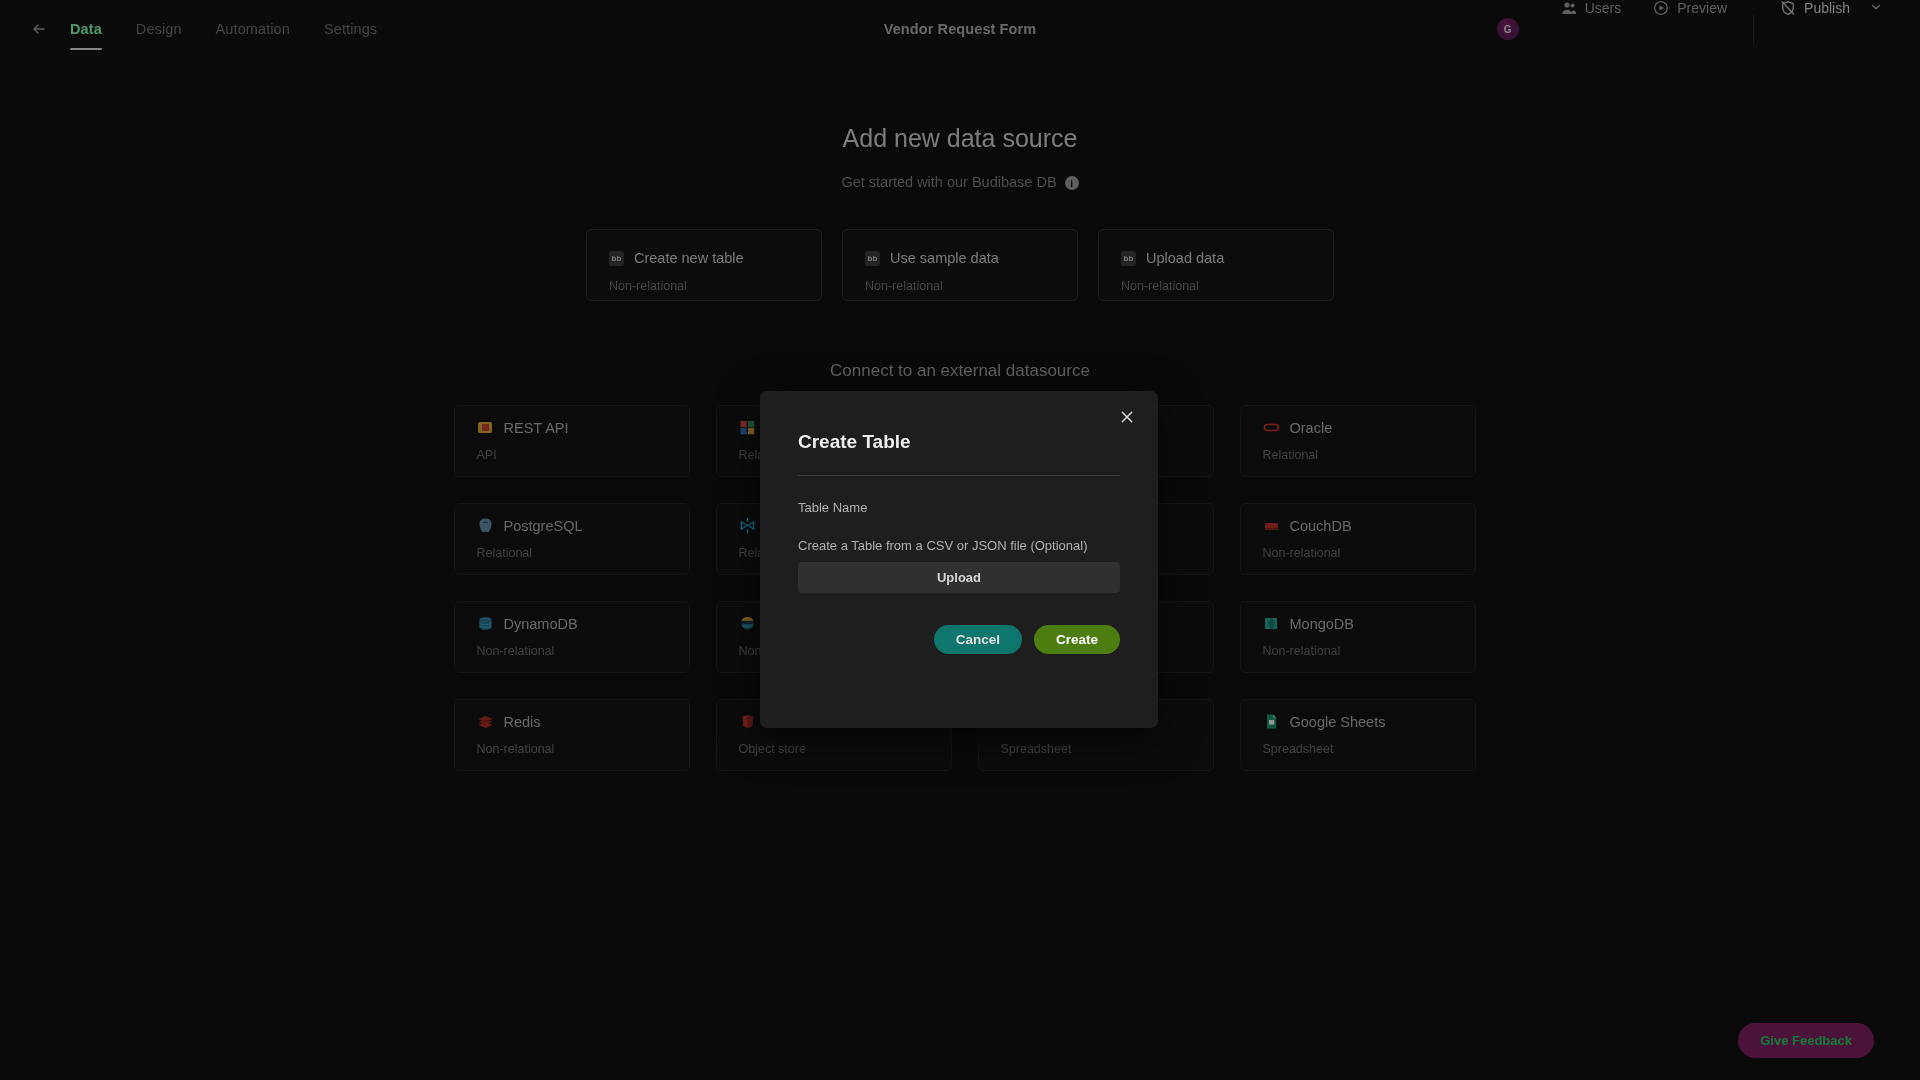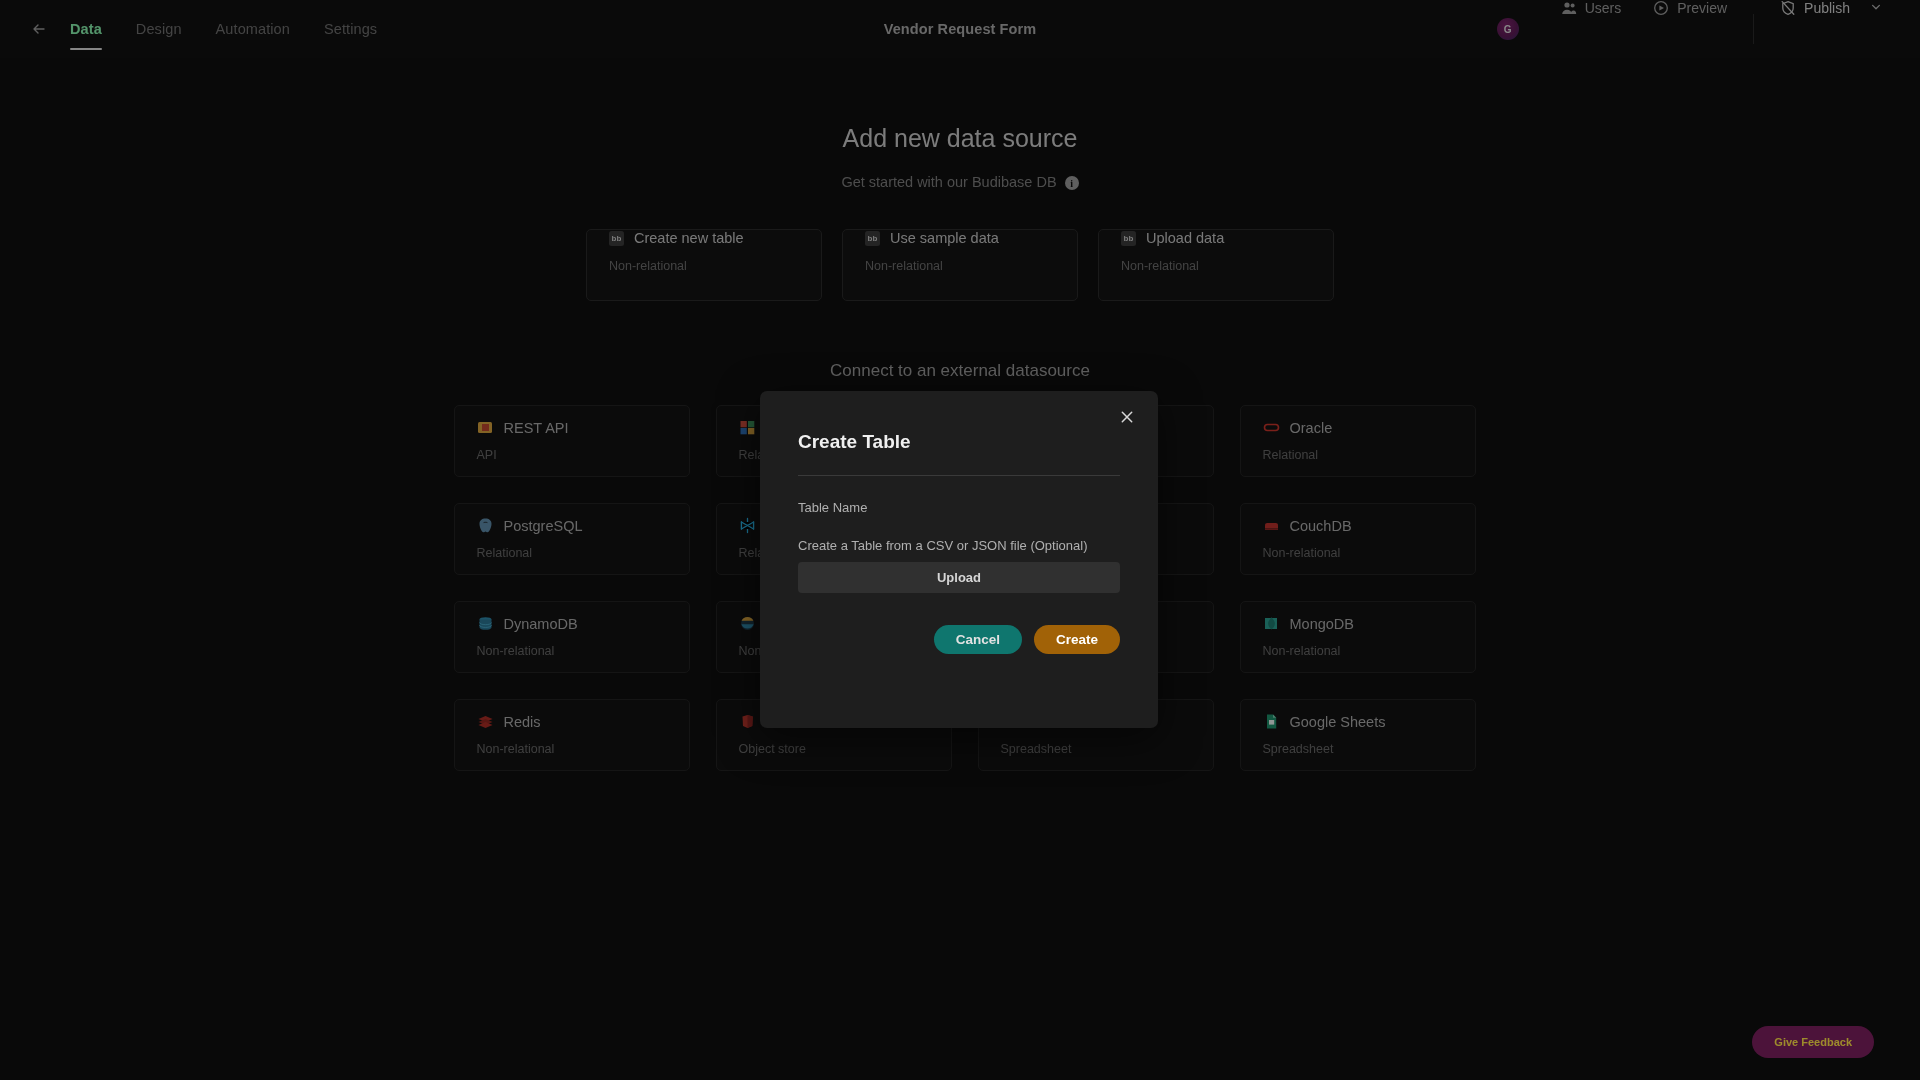--- a/index.html
+++ b/index.html
@@ -80,21 +80,21 @@
     display: inline-flex; align-items: center; justify-content: center;
     font-family: "Liberation Serif", serif;
   }
 
   
   .quick-row {
     display: flex; justify-content: center; gap: 20px; margin-top: 39px;
   }
   .q-card {
     width: 236px; height: 72px; border: 1px solid #2a2a2a; border-radius: 5px;
-    background: #141414; padding: 0 22px; cursor: pointer;
+    background: #141414; padding: 20px 22px; cursor: pointer;
   }
   .q-card-top { display: flex; align-items: center; gap: 10px; }
   .bb-icon {
     width: 15px; height: 15px; border-radius: 2.5px; background: #3a3a3a;
     color: #c9c9c9; font-size: 8px; font-weight: 700;
     display: flex; align-items: center; justify-content: center;
     font-family: "Liberation Sans", sans-serif; flex: none;
   }
   .q-title { font-size: 14.5px; color: #c4c4c4; }
   .q-sub { font-size: 12.5px; color: #6d6d6d; margin-top: 13px; }
@@ -161,27 +161,27 @@
   .modal-actions {
     margin-top: 32px; display: flex; justify-content: flex-end; gap: 12px;
   }
   .btn {
     height: 29px; border-radius: 15px; border: none; cursor: pointer;
     font-size: 13.5px; font-weight: 700;
     font-family: "Liberation Sans", sans-serif;
     display: flex; align-items: center; justify-content: center;
   }
   .btn-cancel { background: #0f766e; color: #e2e2e2; padding: 0 22px; }
-  .btn-create { background: #a16207; color: #ffffff; padding: 0 22px; }
+  .btn-create { background: #4d7c0f; color: #ffffff; padding: 0 22px; }
 
   
   .feedback {
     position: absolute; right: 46px; bottom: 22px;
-    background: #7b1f5e; color: #fde047;
-    font-size: 11px; font-weight: 700;
+    background: #7b1f5e; color: #22c55e;
+    font-size: 13px; font-weight: 700;
     padding: 10px 22px; border-radius: 18px; cursor: pointer;
   }
 </style>
 </head>
 <body>
 
 <div class="topbar">
 
   <div class="back-arrow">
     <svg width="22" height="22" viewBox="0 0 22 22" fill="none" stroke="#9a9a9a" stroke-width="1.4">

